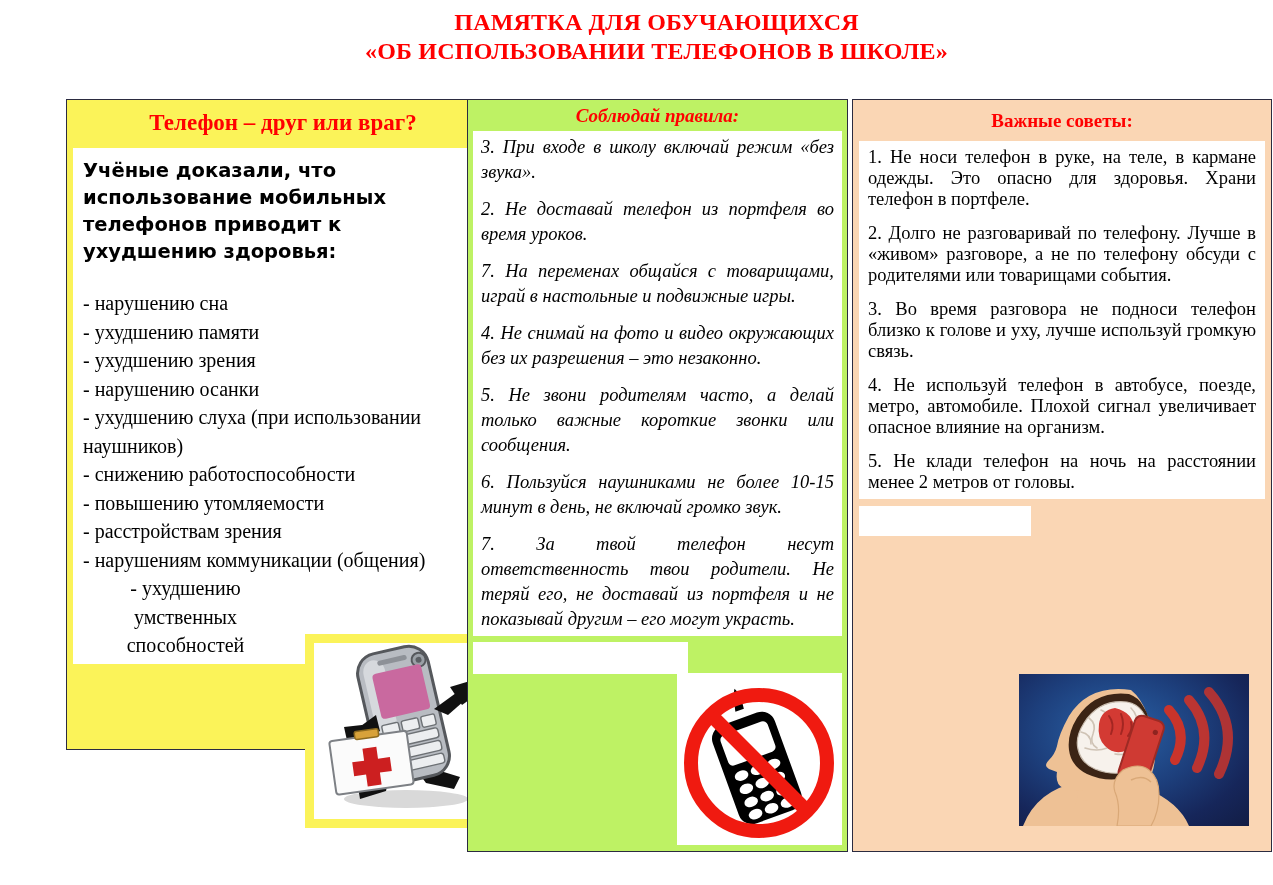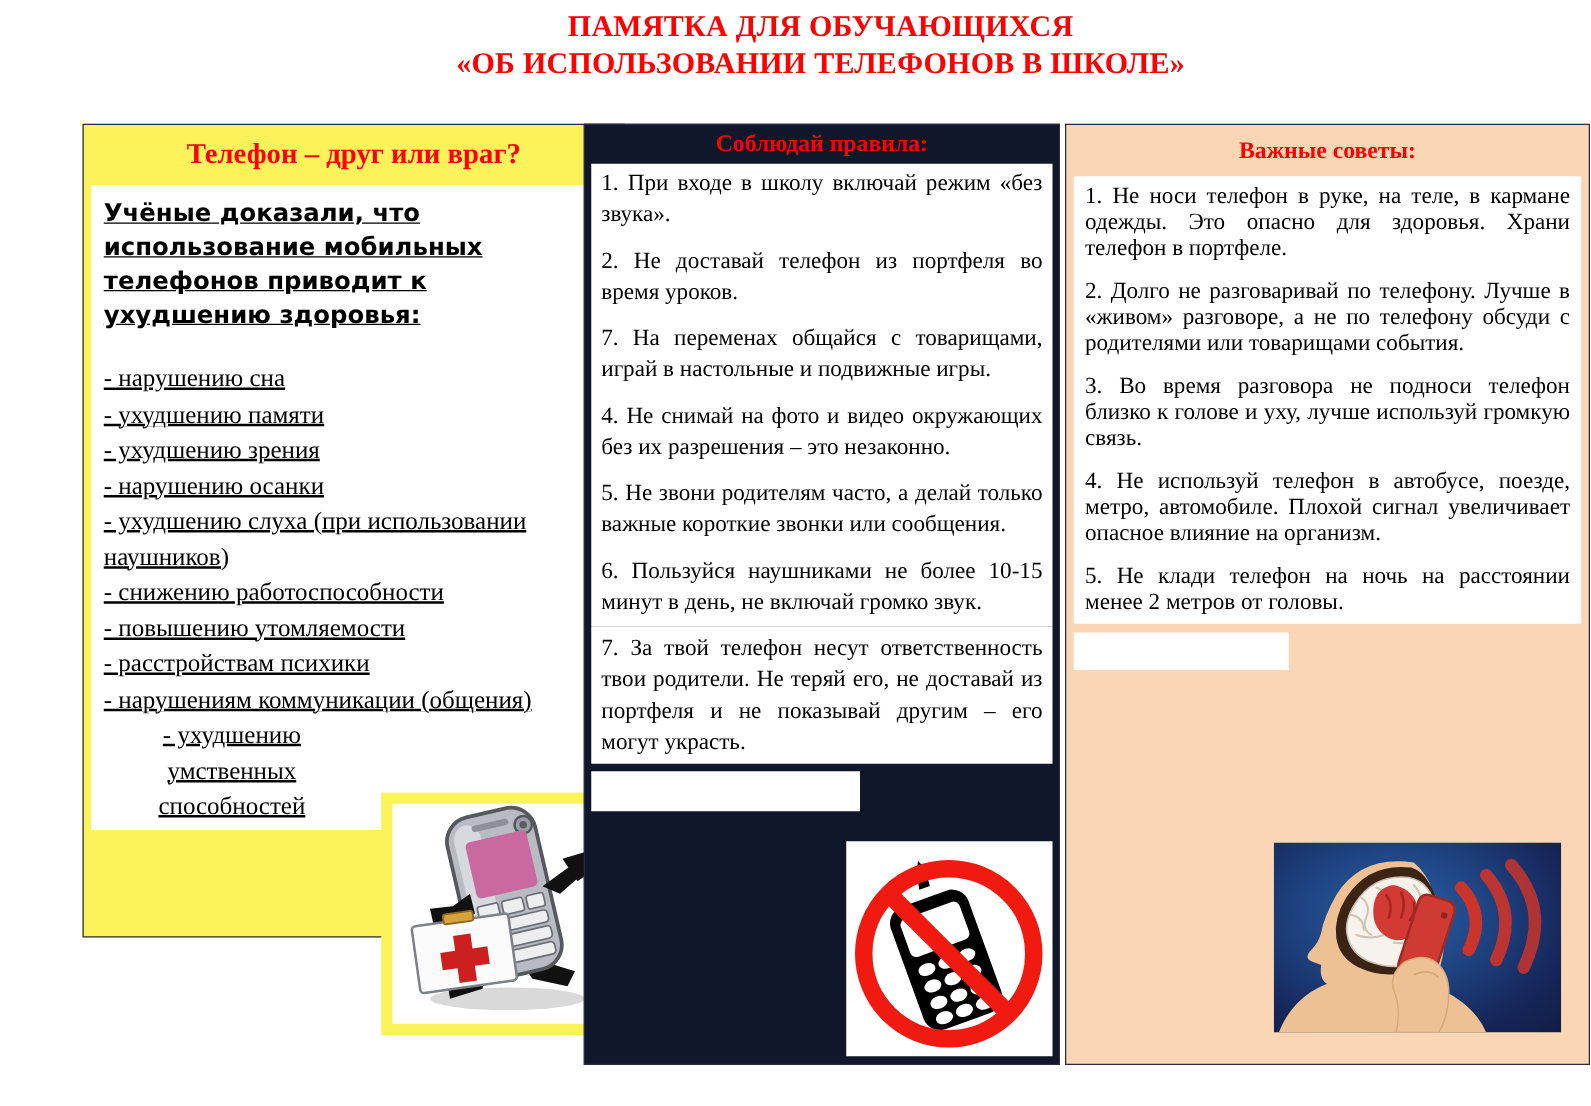--- a/index.html
+++ b/index.html
@@ -38,21 +38,21 @@
   }
 
   .col {
     position: absolute;
     top: 0;
     box-sizing: border-box;
     border: 1px solid #2b2b40;
   }
 
   .col-left   { left: 22px;  width: 434px; height: 651px; background: #fbf359; margin-left: 44px; }
-  .col-mid    { left: 467px; width: 381px; height: 753px; background: #0f172a; }
+  .col-mid    { left: 467px; width: 381px; height: 753px; background: #bef264; font-style: italic; }
   .col-right  { left: 852px; width: 420px; height: 753px; background: #fad6b4; }
 
   .col-head {
     text-align: center;
     color: #ff0000;
     font-weight: bold;
     font-family: "Liberation Serif", "DejaVu Serif", serif;
   }
   .col-left .col-head  { font-size: 23px; padding: 10px 0 12px; }
   .col-mid .col-head   { font-size: 19px; padding: 5px 0 4px; }
@@ -63,21 +63,20 @@
     background: #ffffff;
     box-sizing: border-box;
   }
 
   
   .left-plate {
     margin: 0 6px;
     padding: 9px 24px 4px 10px;
     width: 420px;
     box-sizing: border-box;
-    text-decoration: underline;
   }
   .left-lead {
     font-family: "DejaVu Sans", "Liberation Sans", sans-serif;
     font-weight: bold;
     font-size: 19.5px;
     line-height: 27px;
     color: #000;
     margin: 0 0 24px 0;
   }
   .left-list { margin: 0; }
@@ -177,21 +176,21 @@
     <div class="plate left-plate">
       <p class="left-lead">Учёные доказали, что использование мобильных телефонов приводит к ухудшению здоровья:</p>
       <div class="left-list">
         <div class="li">- нарушению сна</div>
         <div class="li">- ухудшению памяти</div>
         <div class="li">- ухудшению зрения</div>
         <div class="li">- нарушению осанки</div>
         <div class="li">- ухудшению слуха (при использовании наушников)</div>
         <div class="li">- снижению работоспособности</div>
         <div class="li">- повышению утомляемости</div>
-        <div class="li">- расстройствам психики</div>
+        <div class="li">- расстройствам зрения</div>
         <div class="li">- нарушениям коммуникации (общения)</div>
         <div class="li" style="width:205px;text-align:center;">- ухудшению умственных способностей</div>
       </div>
     </div>
 
     <div class="figure fig-phone-aid">
       <div class="inner">
         <svg viewBox="0 0 178 176" width="178" height="176" aria-hidden="true">
 
           <ellipse cx="92" cy="156" rx="62" ry="9" fill="#d9d9d9"></ellipse>
@@ -234,21 +233,21 @@
           </g>
         </svg>
       </div>
     </div>
   </div>
 
   <div class="col col-mid">
     <div class="col-head">Соблюдай правила:</div>
 
     <div class="plate mid-plate">
-      <p>1. При входе в школу включай режим «без звука».</p>
+      <p>3. При входе в школу включай режим «без звука».</p>
       <p>2. Не доставай телефон из портфеля во время уроков.</p>
       <p>7. На переменах общайся с товарищами, играй в настольные и подвижные игры.</p>
       <p>4. Не снимай на фото и видео окружающих без их разрешения – это незаконно.</p>
       <p>5. Не звони родителям часто, а делай только важные короткие звонки или сообщения.</p>
       <p>6. Пользуйся наушниками не более 10-15 минут в день, не включай громко звук.</p>
     </div>
 
     <div class="plate mid-plate mid-p7-wrap" style="padding-top:6px;padding-bottom:4px;">
       <p> 7. За твой телефон несут ответственность твои родители. Не теряй его, не доставай из портфеля и не показывай другим – его могут украсть.</p>
     </div>

